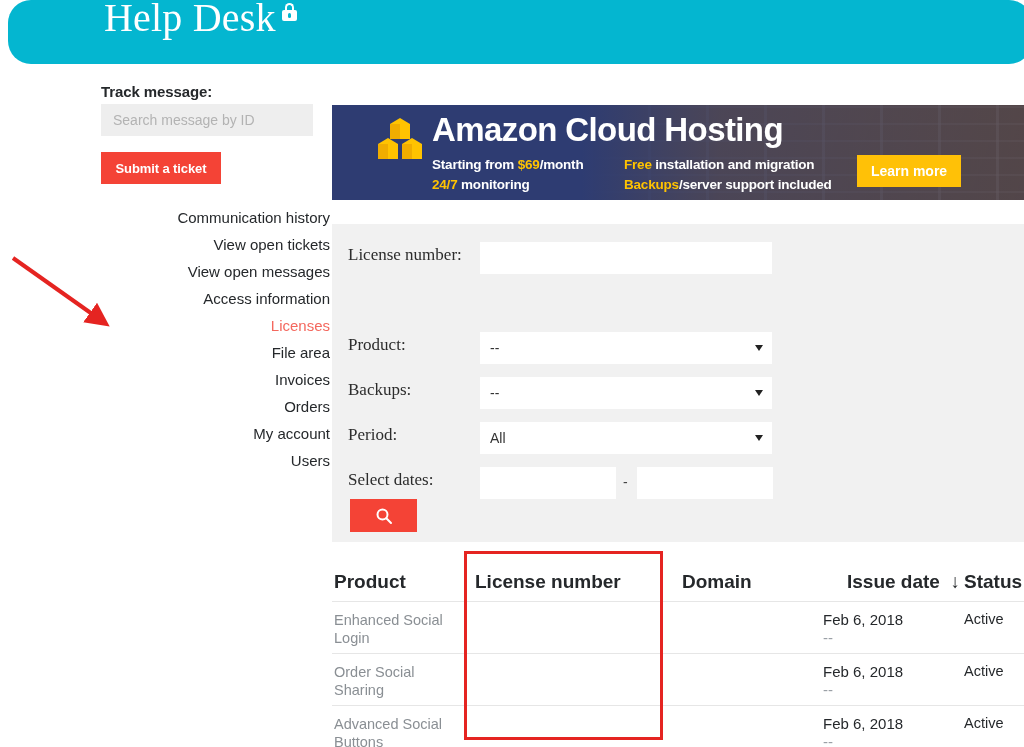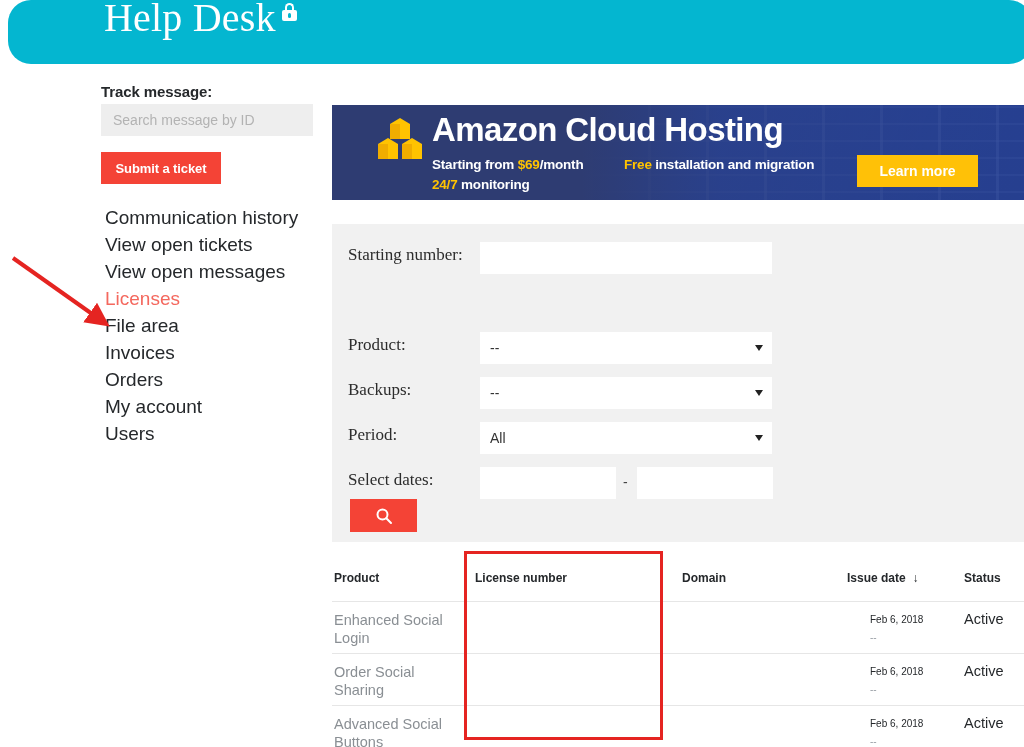--- a/index.html
+++ b/index.html
@@ -114,25 +114,26 @@
   .navlist {
     position: absolute;
     left: 0; top: 140px;
     width: 330px;
   }
   .navitem {
     display: block;
     padding: 0 0 0 105px;
     height: 27px;
     line-height: 27px;
-    font-size: 19px;
+    font-size: 15px;
     color: #25282b;
     text-decoration: none;
     white-space: nowrap;
     cursor: pointer;
+    text-align: right;
   }
   .navitem.active { color: #f4685e; }
 
   
   .arrow-annot {
     position: absolute;
     left: 0; top: 248;
     pointer-events: none;
   }
 
@@ -144,21 +145,21 @@
     height: 683px;
     background: #ffffff;
   }
 
   
   .banner {
     position: absolute;
     left: 2px; top: 41px;
     width: 692px;
     height: 95px;
-    background: #1d4ed8;
+    background: #a16207;
     overflow: hidden;
   }
   .banner-racks {
     position: absolute;
     inset: 0;
     opacity: 0.30;
     background:
       repeating-linear-gradient(90deg,
         rgba(255,255,255,0.00) 0px,
         rgba(255,255,255,0.00) 26px,
@@ -228,21 +229,21 @@
     letter-spacing: -0.2px;
   }
   .hl { color: #ffc300; }
   .bl-1 { left: 100px; top: 52px; }
   .bl-2 { left: 100px; top: 72px; text-align: right; }
   .bl-3 { left: 292px; top: 52px; }
   .bl-4 { left: 292px; top: 72px; }
   .learn-more {
     position: absolute;
     left: 525px; top: 50px;
-    width: 121px; height: 32px;
+    width: 104px; height: 32px;
     background: #ffc107;
     border: none;
     color: #ffffff;
     font-family: "Liberation Sans", sans-serif;
     font-size: 14px;
     font-weight: bold;
     cursor: pointer;
   }
 
   
@@ -351,21 +352,21 @@
   .trow {
     position: absolute;
     left: 0;
     width: 692px;
     border-bottom: 1px solid #e6e6e6;
     box-sizing: border-box;
   }
   .thead { height: 46px; top: 0; }
   .tcell {
     position: absolute;
-    font-size: 12px;
+    font-size: 19px;
     white-space: nowrap;
   }
   .thead .tcell {
     top: 15px;
     font-weight: bold;
     color: #25282b;
   }
   .c-product { left: 2px; }
   .c-license { left: 143px; }
   .c-domain  { left: 350px; }
@@ -388,22 +389,22 @@
   }
   .blur-line {
     height: 11px;
     background: #cfcfcf;
     margin-bottom: 5px;
     filter: blur(3px);
     opacity: 0.85;
   }
   .tbody-row .date {
     position: absolute;
-    left: 538px; top: 9px;
-    font-size: 10px;
+    left: 491px; top: 9px;
+    font-size: 15px;
     line-height: 18px;
     color: #25282b;
   }
   .tbody-row .date .sub { color: #9aa0a6; }
   .tbody-row .stat {
     position: absolute;
     left: 632px; top: 9px;
     font-size: 14.5px;
     color: #25282b;
   }
@@ -426,20 +427,21 @@
 </div>
 
 <div class="sidebar">
   <div class="track-label">Track message:</div>
   <input class="search-box" type="text" placeholder="Search message by ID" style="">
   <button class="submit-ticket">Submit a ticket</button>
   <div class="navlist">
     <a class="navitem">Communication history</a>
     <a class="navitem">View open tickets</a>
     <a class="navitem">View open messages</a>
+    <a class="navitem">Access information</a>
     <a class="navitem active">Licenses</a>
     <a class="navitem">File area</a>
     <a class="navitem">Invoices</a>
     <a class="navitem">Orders</a>
     <a class="navitem">My account</a>
     <a class="navitem">Users</a>
   </div>
 </div>
 
 <svg class="arrow-annot" width="120" height="90" style="position:absolute;left:0;top:250;">
@@ -470,27 +472,28 @@
       <span class="cube cube-c">
           <span class="top"></span>
           <span class="lft"></span>
           <span class="rgt"></span>
         </span>
     </div>
     <div class="banner-title">Amazon Cloud Hosting</div>
     <div class="banner-line bl-1"><span>Starting from </span><span class="hl">$69</span><span>/month</span></div>
     <div class="banner-line bl-2"><span class="hl">24/7</span><span> monitoring</span></div>
     <div class="banner-line bl-3"><span class="hl">Free</span><span> installation and migration</span></div>
+    <div class="banner-line bl-4"><span class="hl">Backups</span><span>/server support included</span></div>
     <button class="learn-more">Learn more</button>
   </div>
 
   <div class="filters">
 
     <div class="frow" style="top:18px;">
-      <span class="flabel">Starting number:</span>
+      <span class="flabel">License number:</span>
       <input class="finput" type="text" value="" style="">
     </div>
 
 
     <div class="frow" style="top:108px;">
       <span class="flabel">Product:</span>
       <div class="fselect">
         <span>--</span>
         <span class="caret"></span>
       </div>

